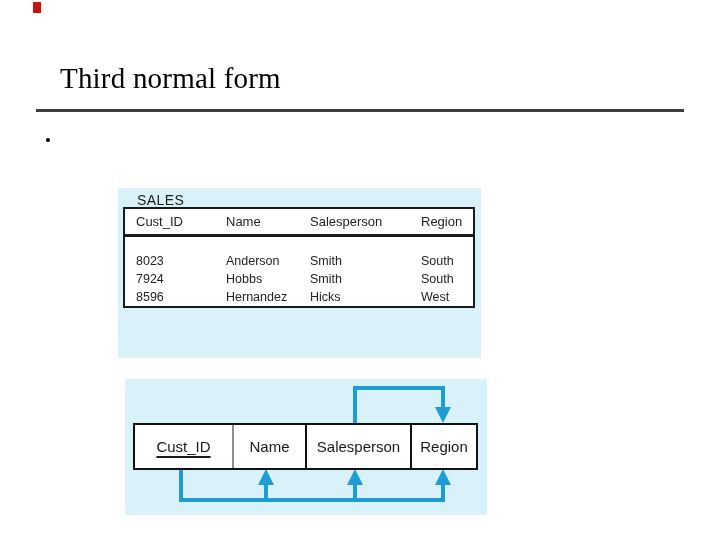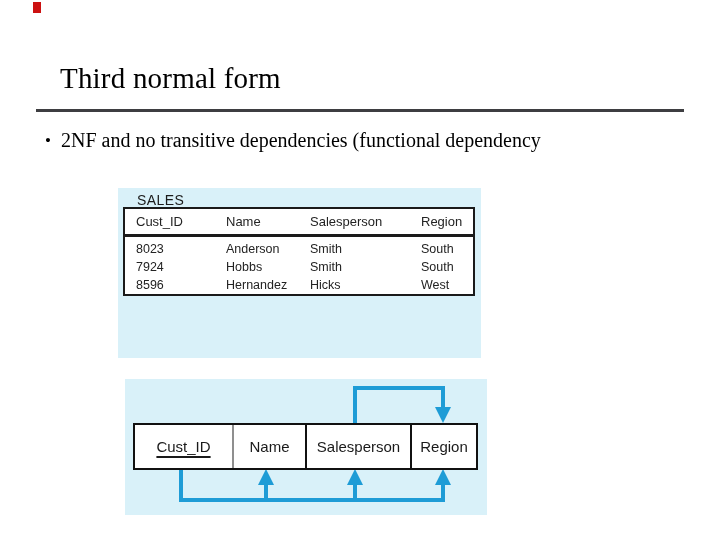--- a/index.html
+++ b/index.html
@@ -27,21 +27,21 @@
 
   
   .tbl-panel{position:absolute;left:118px;top:188px;width:363px;height:170px;background:var(--panel);}
   .tbl-label{position:absolute;left:19px;top:4px;font-size:14px;color:#1b1b1b;letter-spacing:0.4px;}
   table.sales{position:absolute;left:5px;top:19px;width:350px;border-collapse:collapse;
               background:#fff;border:2px solid #1a1a1a;table-layout:fixed;}
   table.sales th{font-weight:normal;text-align:left;font-size:13px;height:27px;
                  border-bottom:3px solid #1a1a1a;color:#232323;}
   table.sales td{font-size:12.5px;height:18px;line-height:18px;color:#232323;white-space:nowrap;}
   table.sales th:first-child,table.sales td:first-child{padding-left:11px;}
-  table.sales tbody tr:first-child td{padding-top:3px;}
+  table.sales tbody tr:first-child td{padding-top:15px;}
 
   
   .dep-panel{position:absolute;left:125px;top:379px;width:362px;height:136px;background:var(--panel);}
   .dep-svg{position:absolute;left:0;top:0;width:362px;height:136px;}
   .arrow{stroke:var(--accent);stroke-width:4;fill:none;stroke-linecap:butt;stroke-linejoin:miter;}
   .arrowhead{fill:var(--accent);stroke:none;}
   .field-row{position:absolute;left:8px;top:44px;width:345px;height:47px;background:#fff;
              border:2px solid #111;display:flex;}
   .field{display:flex;align-items:center;justify-content:center;
          font-size:15px;color:#1a1a1a;white-space:nowrap;}
@@ -56,21 +56,21 @@
 
 <div id="slide">
 
   <div class="marker"></div>
 
   <div class="title">Third normal form</div>
   <div class="rule"></div>
 
   <div class="bullet">
     <span class="glyph">•</span>
-    <span><span>2NF and no transitive dependencies (functional dependency</span><br>
+    <span><br>
       </span>
   </div>
 
   <div class="tbl-panel">
     <div class="tbl-label">SALES</div>
     <table class="sales">
       <colgroup>
           <col style="width:102px">
           <col style="width:84px">
           <col style="width:111px">

